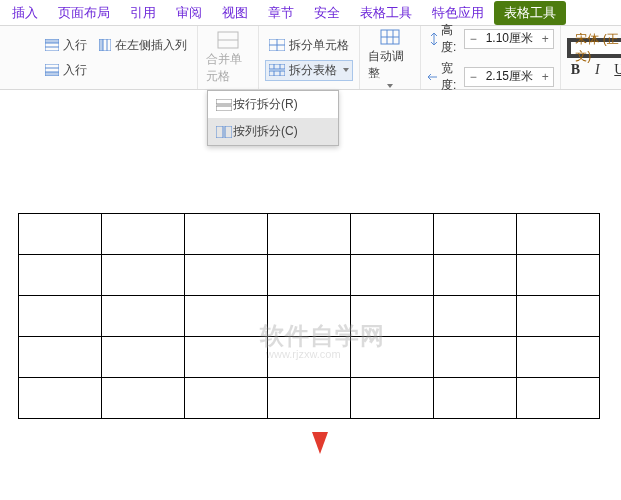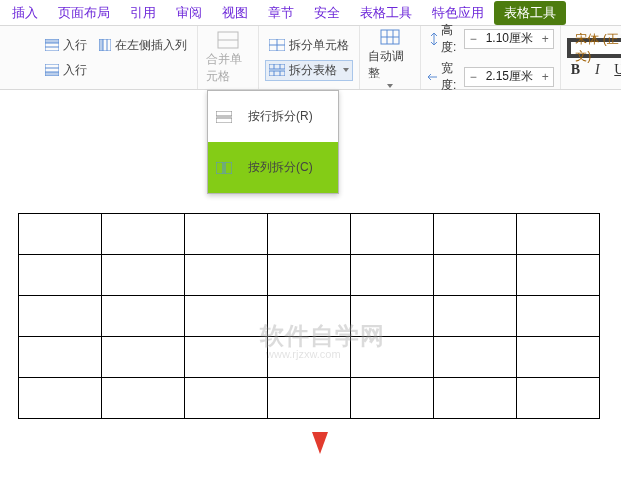--- a/index.html
+++ b/index.html
@@ -23,22 +23,22 @@
   .dim-input .spinner { display:flex; align-items:center; border:1px solid #c8c8c8; height:20px; background:#fff; }
   .dim-input .spinner .dec,.dim-input .spinner .inc { width:16px; text-align:center; color:#666; cursor:pointer; font-size:12px; line-height:18px; }
   .dim-input .spinner .val { width:56px; text-align:center; font-size:12px; color:#222; }
 
   .font-box { display:flex; align-items:center; border:4px solid #404040; height:20px; background:#fff; padding:0 4px; min-width:70px; justify-content:space-between; color:#a16207; }
 
   .style-btns { display:flex; gap:6px; align-items:center; }
   .style-btn { width:16px; text-align:center; font-family: "Times New Roman", serif; font-size:14px; cursor:pointer; color:#333; }
 
   .dropdown { position:absolute; left:207px; top:90px; width:132px; background:#fff; border:1px solid #b7b7b7; box-shadow:0 2px 5px rgba(0,0,0,.2); z-index:30; }
-  .dropdown .dd-item { display:flex; align-items:center; gap:16px; padding:17px 8px; font-size:12px; color:#444; cursor:pointer; }
-  .dropdown .dd-item.hover { background:#84cc16; }
+  .dropdown .dd-item { display:flex; align-items:center; gap:1px; padding:5px 8px; font-size:12px; color:#444; cursor:pointer; }
+  .dropdown .dd-item.hover { background:#e5e5e5; }
 
   .doc-area { position:absolute; left:0; right:0; top:90px; bottom:0; background:#fff; }
   .tbl { position:absolute; left:18px; top:123px; border-collapse:collapse; }
   .tbl td { border:1px solid #000; }
 
   .watermark { position:absolute; left:260px; top:230px; font-size:24px; font-weight:bold; color:rgba(0,0,0,0.14); pointer-events:none; letter-spacing:1px; text-shadow:0 0 2px rgba(255,255,255,.4); z-index:5; }
   .watermark-sub { position:absolute; left:266px; top:258px; font-size:11px; color:rgba(0,0,0,0.12); pointer-events:none; z-index:5; }
 
   .arrow-svg { position:absolute; left:300px; top:176px; z-index:6; pointer-events:none; }
 

